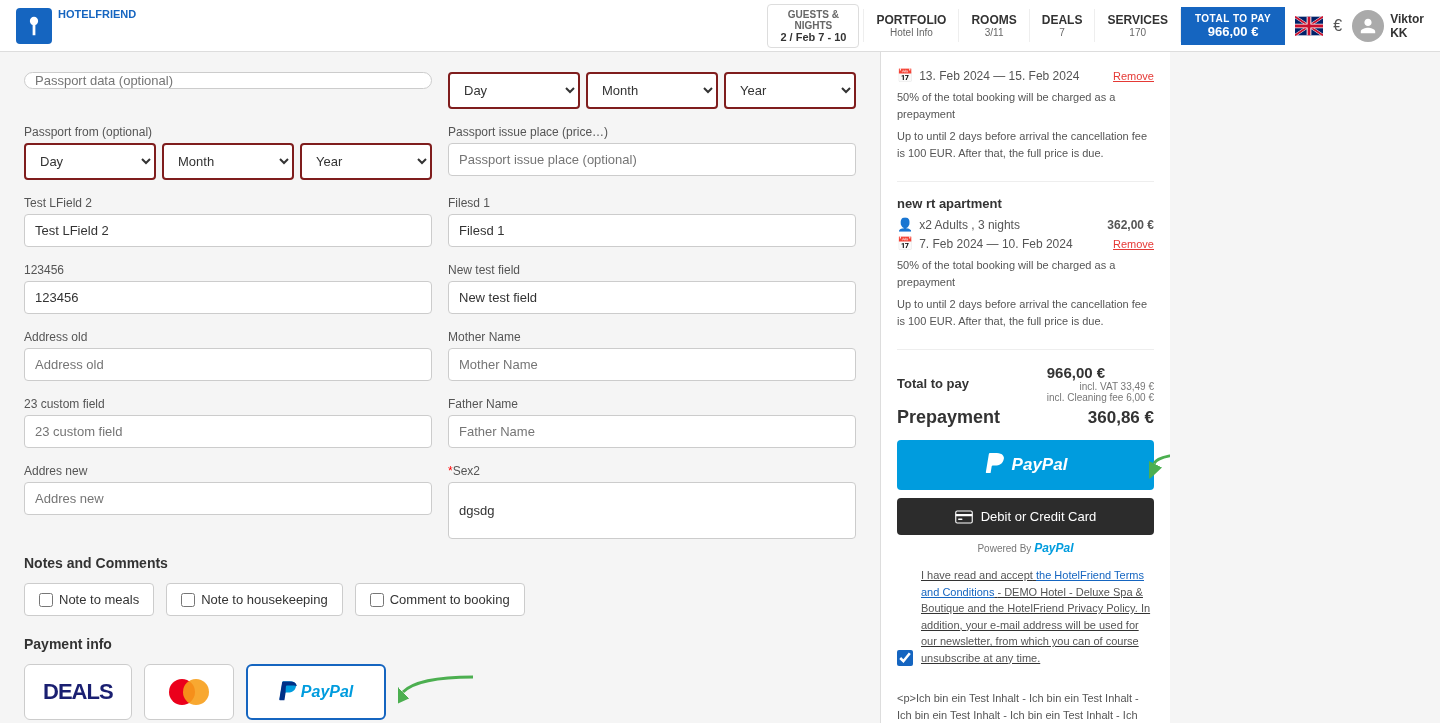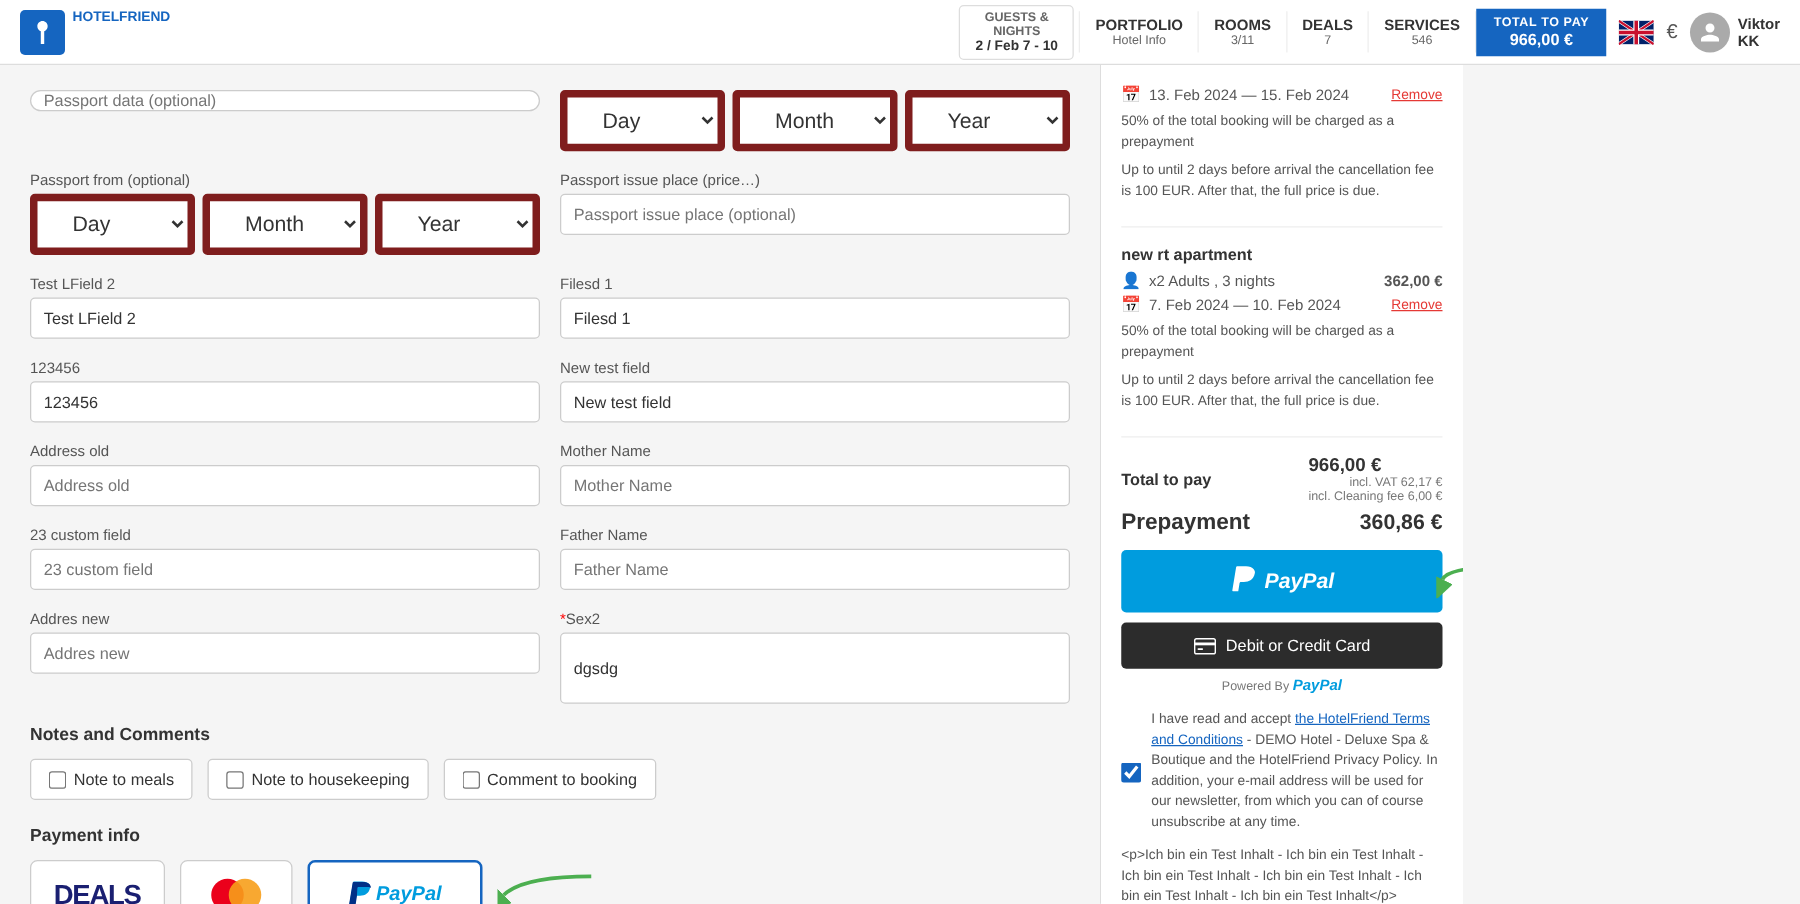--- a/index.html
+++ b/index.html
@@ -92,24 +92,24 @@
     }
     .form-group label {
       display: block;
       font-size: 12px;
       color: #555;
       margin-bottom: 4px;
     }
     .form-group input,
     .form-group select {
       width: 100%;
-      border: 6px solid #7f1d1d;
+      border: 2px solid #7f1d1d;
       border-radius: 4px;
-      padding: 8px 24px;
-      font-size: 17px;
+      padding: 8px 10px;
+      font-size: 13px;
       color: #333;
       background: #fff;
       outline: none;
     }
     .date-group { display: flex; gap: 6px; }
     .date-group select { flex: 1; }
 
     
     .section-title {
       font-size: 14px;
@@ -198,21 +198,21 @@
       margin-bottom: 6px;
       display: flex;
       align-items: center;
       justify-content: center;
       gap: 8px;
     }
     .debit-btn-text { color: white; font-size: 13px; }
     .powered-by { text-align: center; font-size: 10px; color: #777; margin-bottom: 12px; }
     .powered-paypal { color: #009cde; font-weight: bold; font-style: italic; }
 
-    .terms-row { display: flex; gap: 8px; align-items: center; margin-bottom: 10px; }
+    .terms-row { display: flex; gap: 8px; align-items: flex-end; margin-bottom: 24px; text-decoration: underline; }
     .terms-check { width: 16px; height: 16px; accent-color: #1565c0; margin-top: 2px; flex-shrink: 0; }
     .terms-text { font-size: 11px; color: #555; line-height: 1.5; }
     .terms-link { color: #1565c0; text-decoration: underline; cursor: pointer; }
     .terms-body { font-size: 11px; color: #555; line-height: 1.5; margin-top: 6px; }
 
     
     .cal-icon { font-size: 13px; }
 
     
     .person-icon { font-size: 13px; }
@@ -245,21 +245,21 @@
     <div class="nav-item">
       <div class="nav-label">ROOMS</div>
       <div class="nav-sub">3/11</div>
     </div>
     <div class="nav-item">
       <div class="nav-label">DEALS</div>
       <div class="nav-sub">7</div>
     </div>
     <div class="nav-item">
       <div class="nav-label">SERVICES</div>
-      <div class="nav-sub">546</div>
+      <div class="nav-sub">170</div>
     </div>
   </div>
 
   <div class="total-to-pay-box">
     <div style="font-size:10px;letter-spacing:0.5px;">TOTAL TO PAY</div>
     <div class="amount">966,00 €</div>
   </div>
 
   <div class="flag-icon">
     <svg width="28" height="20" viewBox="0 0 60 40">
@@ -465,21 +465,21 @@
         <span class="remove-link">Remove</span>
       </div>
       <p class="booking-notice">50% of the total booking will be charged as a prepayment</p>
       <p class="booking-notice">Up to until 2 days before arrival the cancellation fee is 100 EUR. After that, the full price is due.</p>
     </div>
 
     <div class="total-row">
       <span class="total-label">Total to pay</span>
       <div>
         <div class="total-amount">966,00 €</div>
-        <div class="price-sub">incl. VAT 62,17 €</div>
+        <div class="price-sub">incl. VAT 33,49 €</div>
         <div class="price-sub">incl. Cleaning fee 6,00 €</div>
       </div>
     </div>
 
     <div class="prepayment-row">
       <span class="prepay-label">Prepayment</span>
       <span class="prepay-amount">360,86 €</span>
     </div>
 
     <div style="position:relative;">

